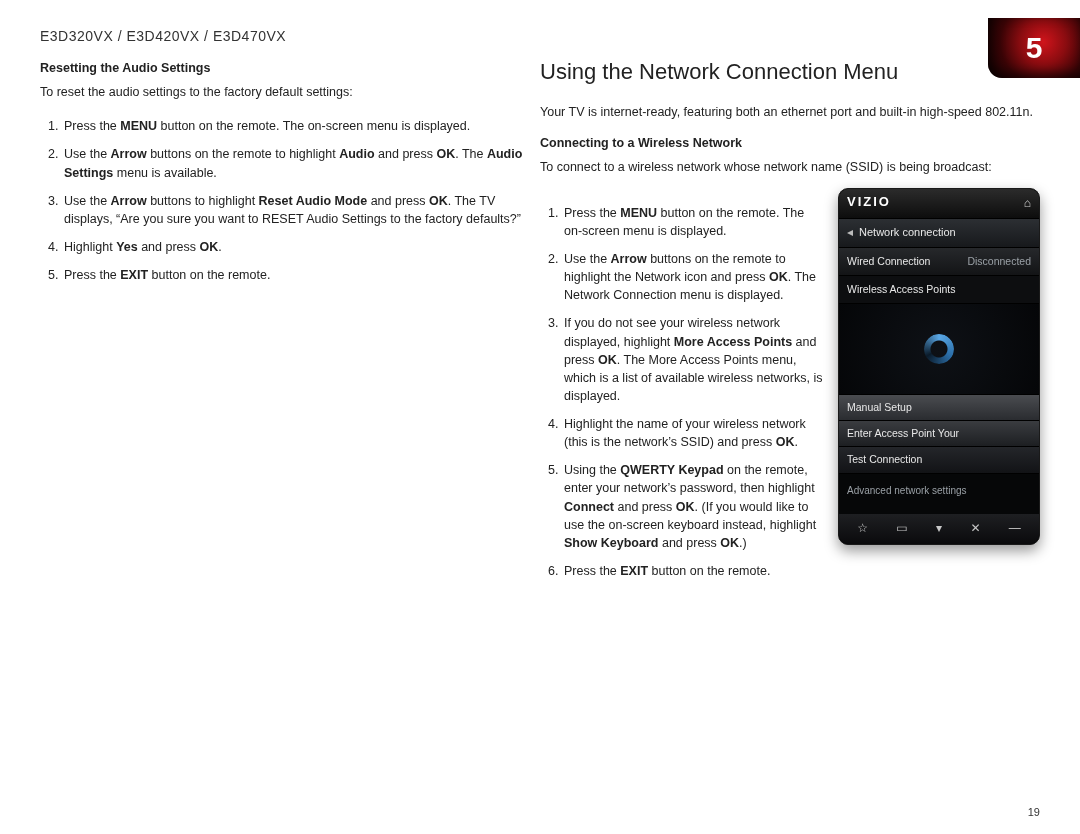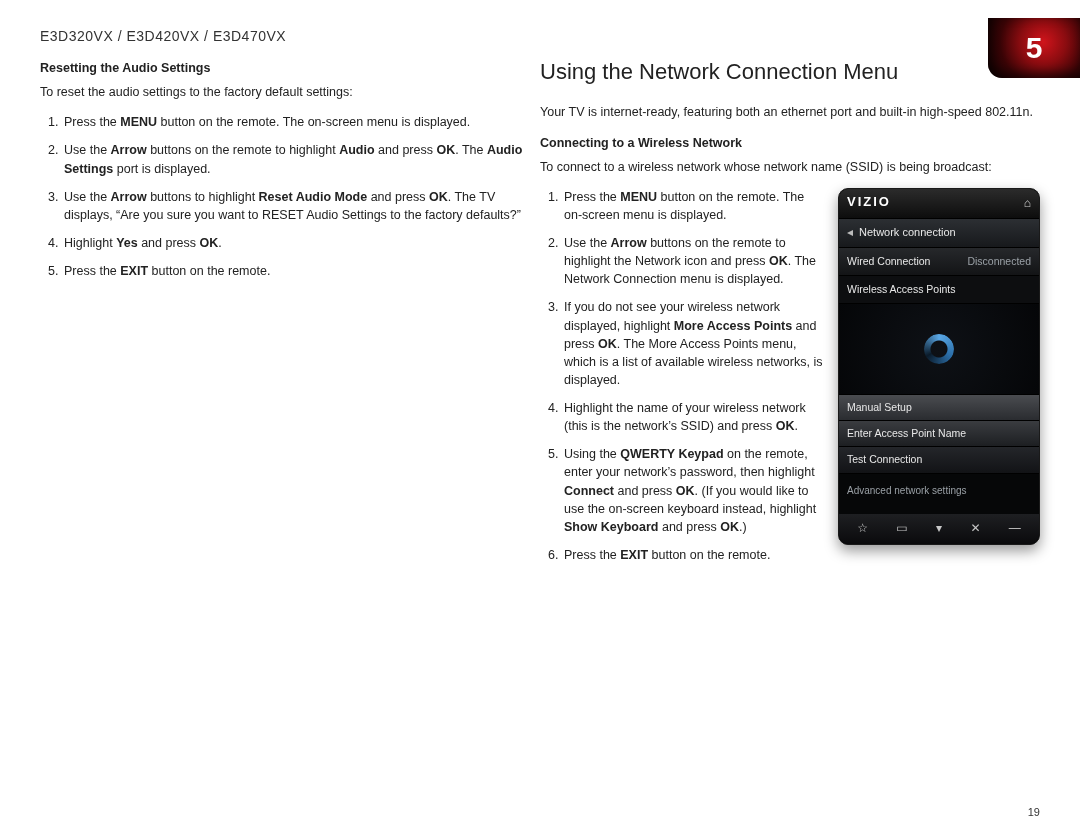--- a/index.html
+++ b/index.html
@@ -7,21 +7,21 @@
   .models{font-size:14px;letter-spacing:.5px;color:#333;margin-bottom:15px}
   .chapter-tab{position:absolute;top:18px;right:0;width:92px;height:60px;
     background:radial-gradient(circle at 60% 40%,#d0141b 0%,#8a0c10 35%,#3a0406 65%,#120102 100%);
     border-radius:0 0 0 14px;display:flex;align-items:center;justify-content:center;
     color:#fff;font:700 30px/1 Helvetica,Arial;box-shadow:inset 4px -4px 12px rgba(0,0,0,.6)}
   .cols{display:flex;}
   .col{flex:1;font-size:12.5px;line-height:1.45}
   .col h3{font-size:12.5px;font-weight:700;margin:0 0 6px 0}
   .col h2{font:400 22px/1.2 "Helvetica Neue",Helvetica,Arial;letter-spacing:0;margin:0 0 18px 0}
   .col p{margin:0 0 12px 0}
-  ol{margin:0 0 14px 0;padding-left:22px}
+  ol{margin:16px 0 14px 0;padding-left:22px}
   ol li{margin-bottom:10px;padding-left:2px}
   .b{font-weight:700}
   .right-wrap{display:flex;gap:14px;align-items:flex-start}
   .steps-right{flex:1}
   .device{width:200px;border:1px solid #1a1a1a;border-radius:10px;background:#000;overflow:hidden;
     box-shadow:0 6px 14px rgba(0,0,0,.4);font-family:Helvetica,Arial;color:#e8e8e8;font-size:10.5px}
   .dev-top{display:flex;align-items:flex-start;justify-content:space-between;padding:6px 8px;
     background:linear-gradient(#2b2b2b,#0d0d0d);border-bottom:1px solid #000}
   .vz{font:700 13px/1 sans-serif;letter-spacing:2px;color:#fff}
   .home{font-size:12px;color:#d0d0d0}
@@ -54,21 +54,21 @@
   <div class="models">E3D320VX / E3D420VX / E3D470VX</div>
   <div class="chapter-tab">5</div>
 
   <div class="cols">
 
     <div class="col">
       <h3>Resetting the Audio Settings</h3>
       <p>To reset the audio settings to the factory default settings:</p>
       <ol>
         <li><span>Press the </span><span class="b">MENU</span><span> button on the remote. The on-screen menu is displayed.</span></li>
-        <li><span>Use the </span><span class="b">Arrow</span><span> buttons on the remote to highlight </span><span class="b">Audio</span><span> and press </span><span class="b">OK</span><span>. The </span><span class="b">Audio Settings</span><span> port is displayed.</span></li>
+        <li><span>Use the </span><span class="b">Arrow</span><span> buttons on the remote to highlight </span><span class="b">Audio</span><span> and press </span><span class="b">OK</span><span>. The </span><span class="b">Audio Settings</span><span> menu is available.</span></li>
         <li><span>Use the </span><span class="b">Arrow</span><span> buttons to highlight </span><span class="b">Reset Audio Mode</span><span> and press </span><span class="b">OK</span><span>. The TV displays, “Are you sure you want to RESET Audio Settings to the factory defaults?”</span></li>
         <li><span>Highlight </span><span class="b">Yes</span><span> and press </span><span class="b">OK</span><span>.</span></li>
         <li><span>Press the </span><span class="b">EXIT</span><span> button on the remote.</span></li>
       </ol>
     </div>
 
     <div class="col">
       <h2>Using the Network Connection Menu</h2>
       <p>Your TV is internet-ready, featuring both an ethernet port and built-in high-speed 802.11n.</p>
       <h3>Connecting to a Wireless Network</h3>
@@ -99,21 +99,21 @@
             <span>Wired Connection</span>
             <span class="val">Disconnected</span>
           </div>
           <div class="row s">
             <span>Wireless Access Points</span>
           </div>
           <div class="spinner-row">
             <div class="spinner"></div>
           </div>
           <div class="lbl-row light">Manual Setup</div>
-          <div class="lbl-row">Enter Access Point Name</div>
+          <div class="lbl-row">Enter Access Point Your</div>
           <div class="lbl-row" style="background:linear-gradient(#24262a,#121316)">Test Connection</div>
           <div class="adv">Advanced network settings</div>
           <div class="dev-nav">
             <span>☆</span>
             <span>▭</span>
             <span>▾</span>
             <span class="red">✕</span>
             <span>—</span>
           </div>
         </div>

